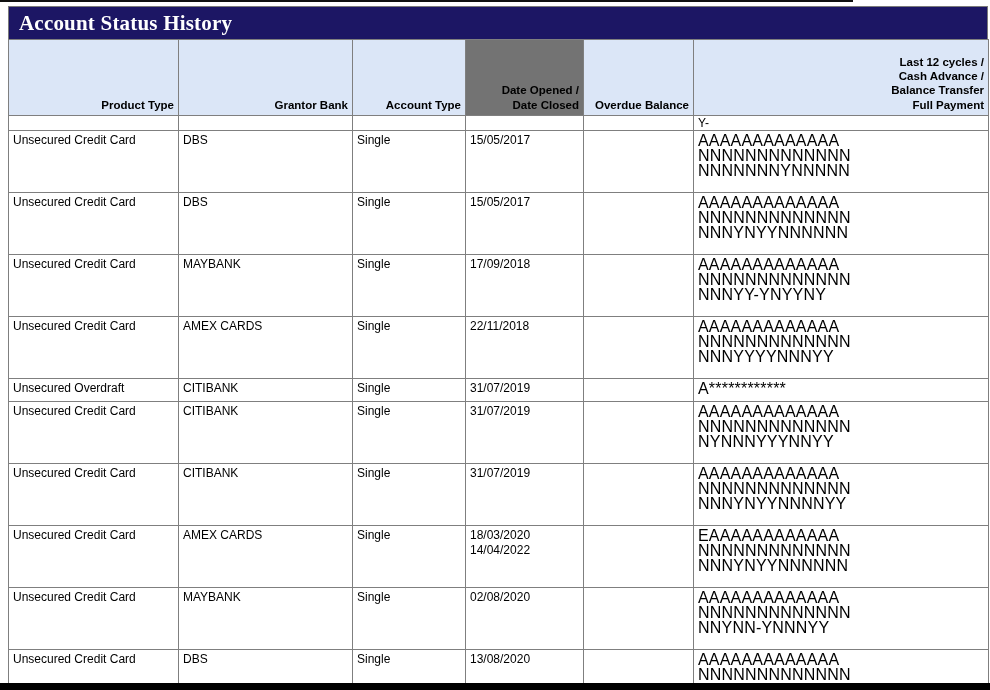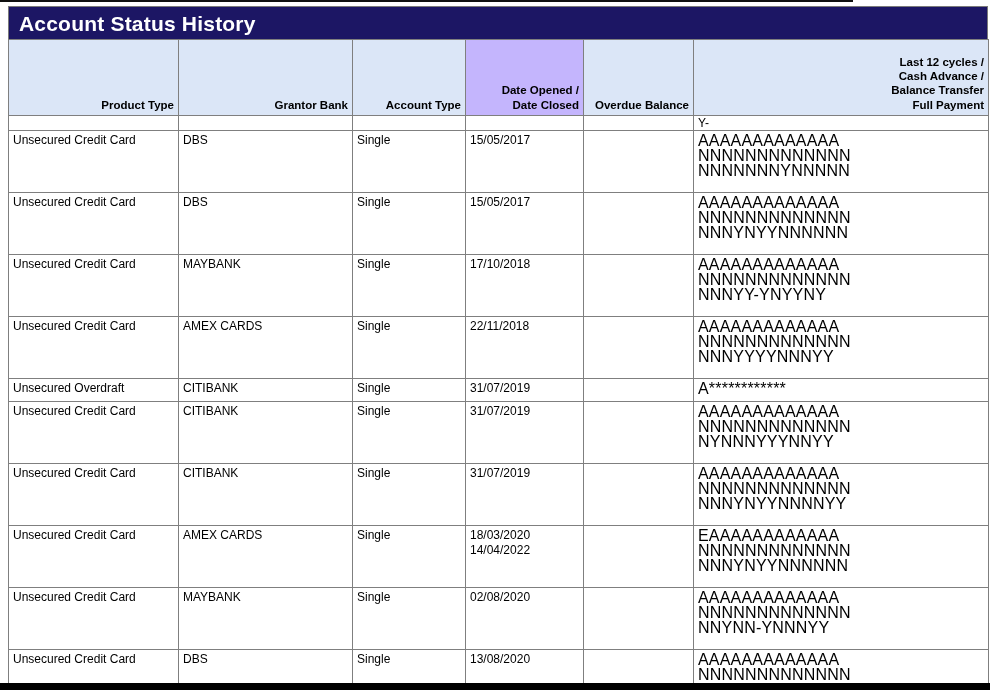--- a/index.html
+++ b/index.html
@@ -48,38 +48,38 @@
   tbody tr.data-row.short td{height:17px;}
   td.cycles-cell{font-size:16px;line-height:15px;letter-spacing:.2px;}
   td.cycles-cell div{white-space:nowrap;}
 </style>
 </head>
 <body>
 
 <div id="top-strip"></div>
 
 <div id="report">
-  <div id="title-bar" style="background: rgb(28, 22, 100);">
+  <div id="title-bar" style="background: rgb(28, 22, 100); font-family: Liberation Serif, serif;">
     <span class="title-text" style="color: rgb(255, 255, 255);">Account Status History</span>
   </div>
   <table>
     <colgroup>
       <col class="c1">
         <col class="c2">
         <col class="c3">
         <col class="c4">
         <col class="c5">
         <col class="c6">
     </colgroup>
     <thead>
       <tr>
           <th style="background: rgb(219, 230, 247);">Product Type</th>
           <th style="background: rgb(219, 230, 247);">Grantor Bank</th>
           <th style="background: rgb(219, 230, 247);">Account Type</th>
-          <th style="background: #c4b5fd;">Date Opened /<br>Date Closed</th>
+          <th style="background: #737373;">Date Opened /<br>Date Closed</th>
           <th style="background: rgb(219, 230, 247);">Overdue Balance</th>
           <th style="background: rgb(219, 230, 247);">Last 12 cycles /<br>Cash Advance /<br>Balance Transfer<br>Full Payment</th>
         </tr>
     </thead>
     <tbody>
       <tr class="pre-row">
         <td></td>
         <td></td>
         <td></td>
         <td></td>
@@ -108,21 +108,21 @@
           <td class="cycles-cell">
             <div>AAAAAAAAAAAAA</div>
             <div>NNNNNNNNNNNNN</div>
             <div>NNNYNYYNNNNNN</div>
           </td>
         </tr>
         <tr class="data-row">
           <td>Unsecured Credit Card</td>
           <td>MAYBANK</td>
           <td>Single</td>
-          <td>17/10/2018</td>
+          <td>17/09/2018</td>
           <td></td>
           <td class="cycles-cell">
             <div>AAAAAAAAAAAAA</div>
             <div>NNNNNNNNNNNNN</div>
             <div>NNNYY-YNYYNY</div>
           </td>
         </tr>
         <tr class="data-row">
           <td>Unsecured Credit Card</td>
           <td>AMEX CARDS</td>

